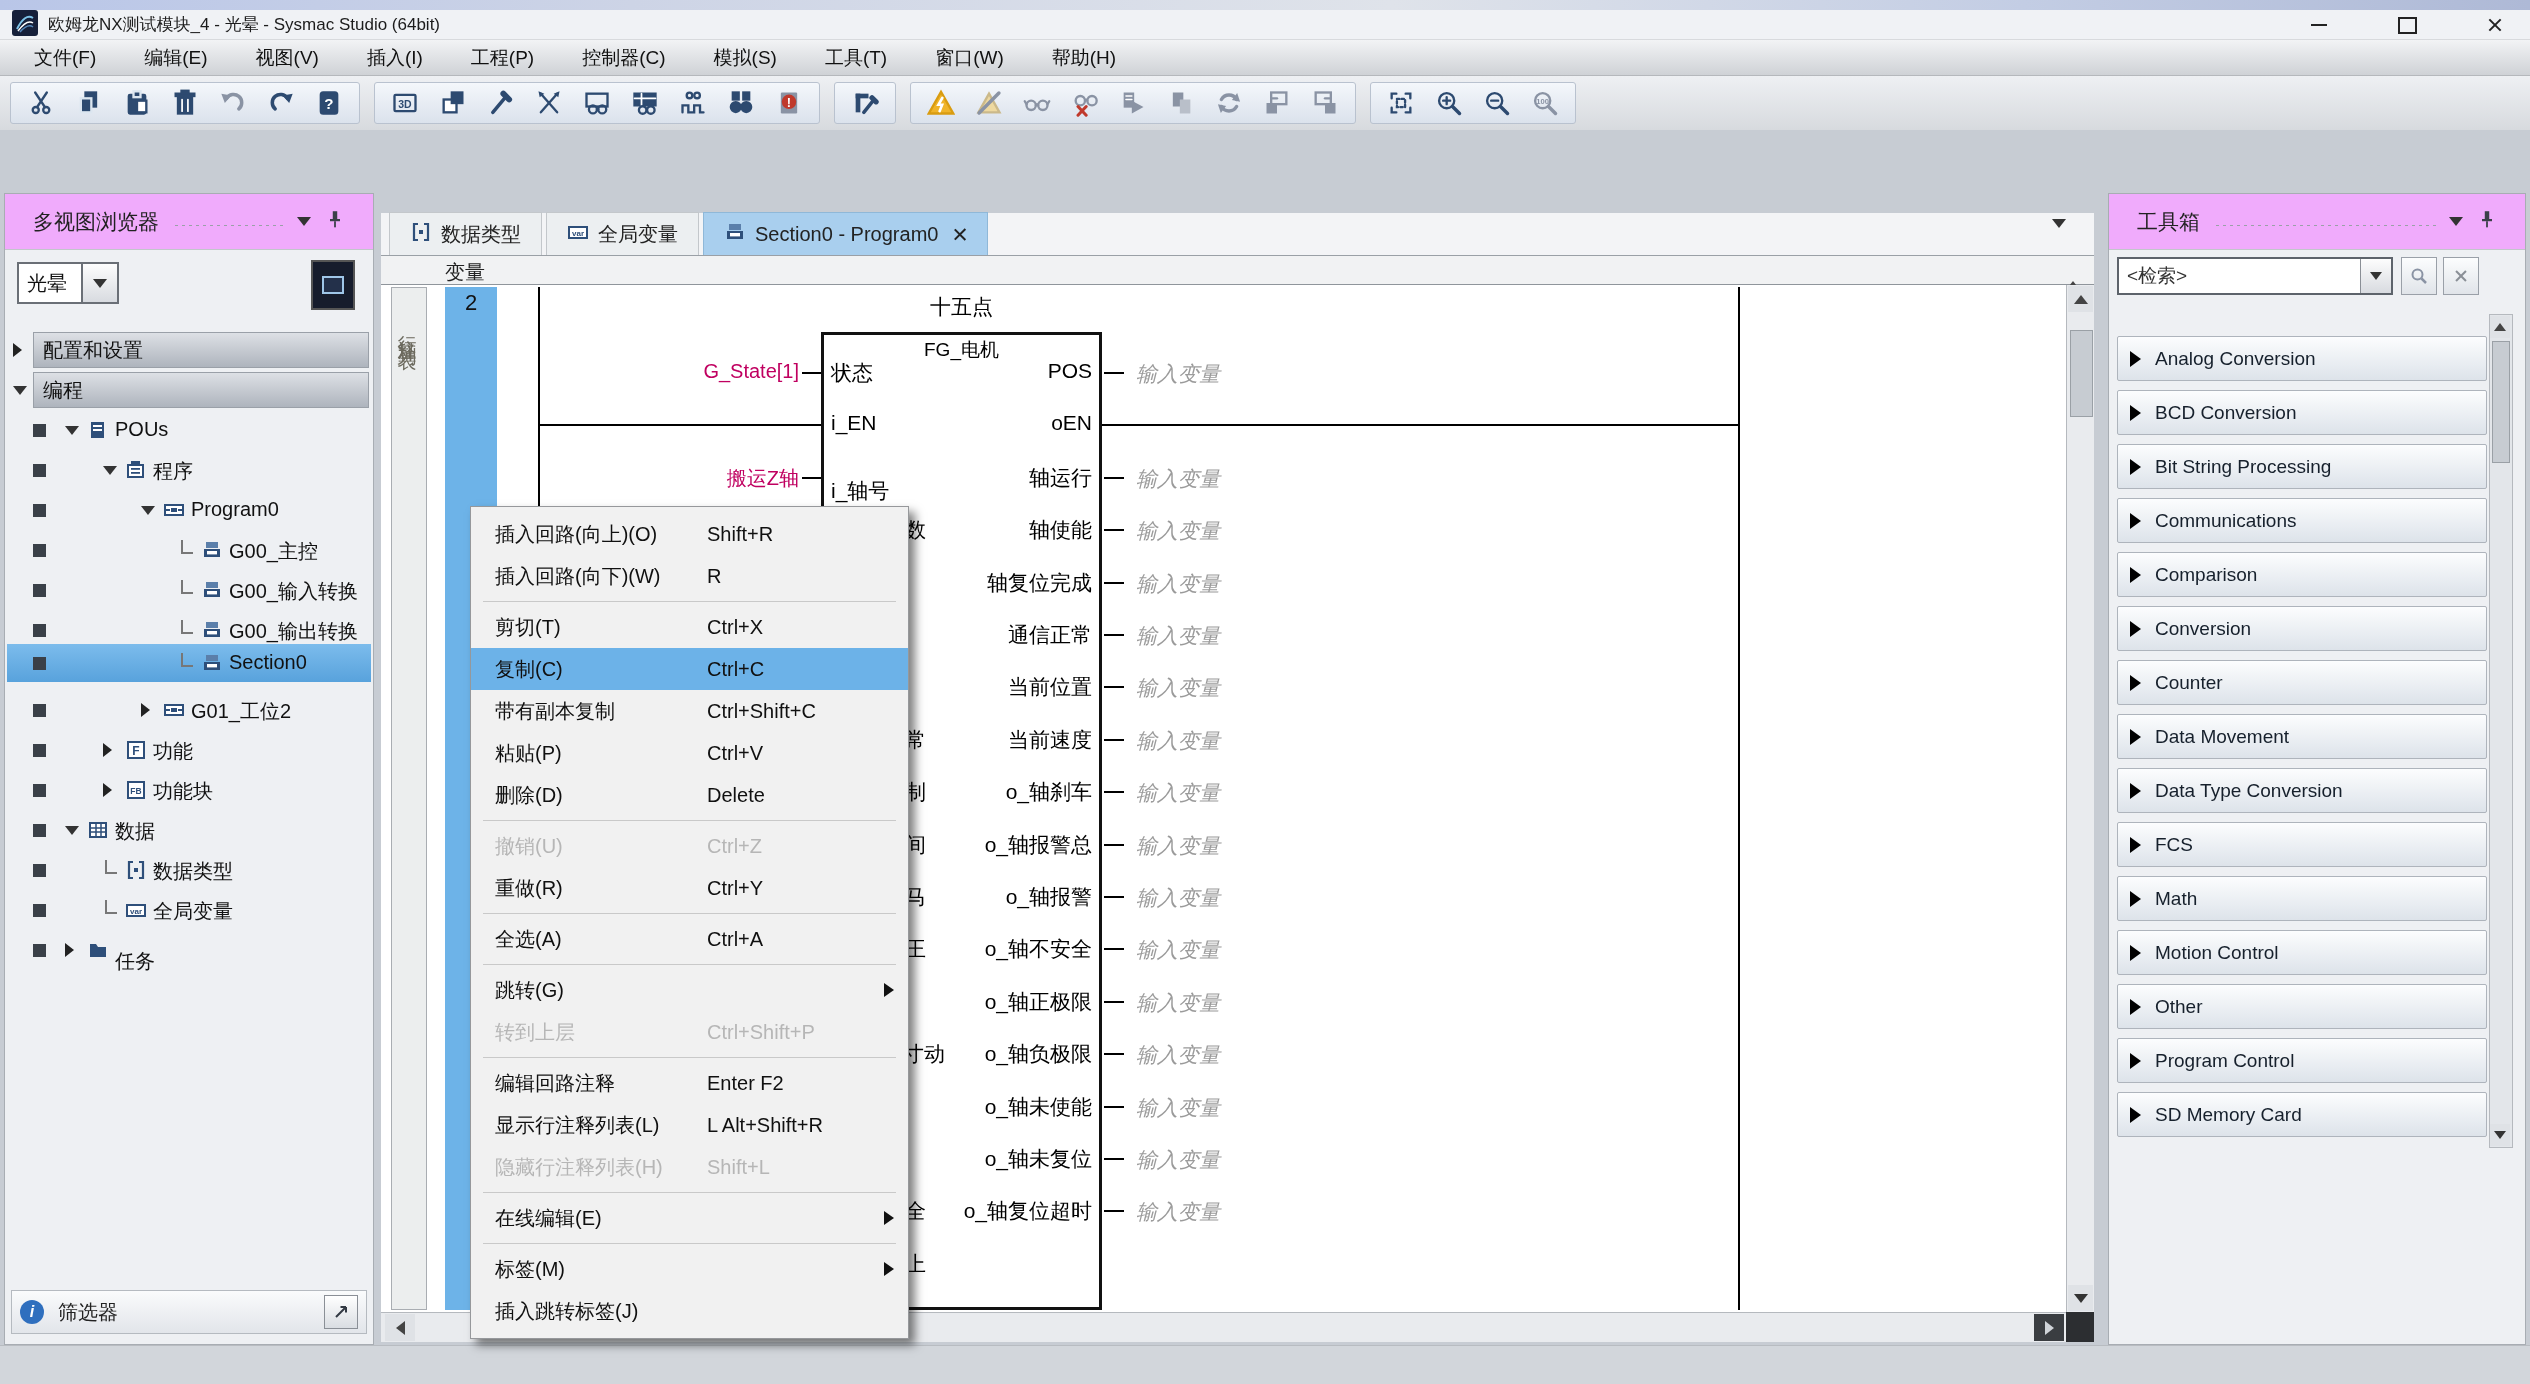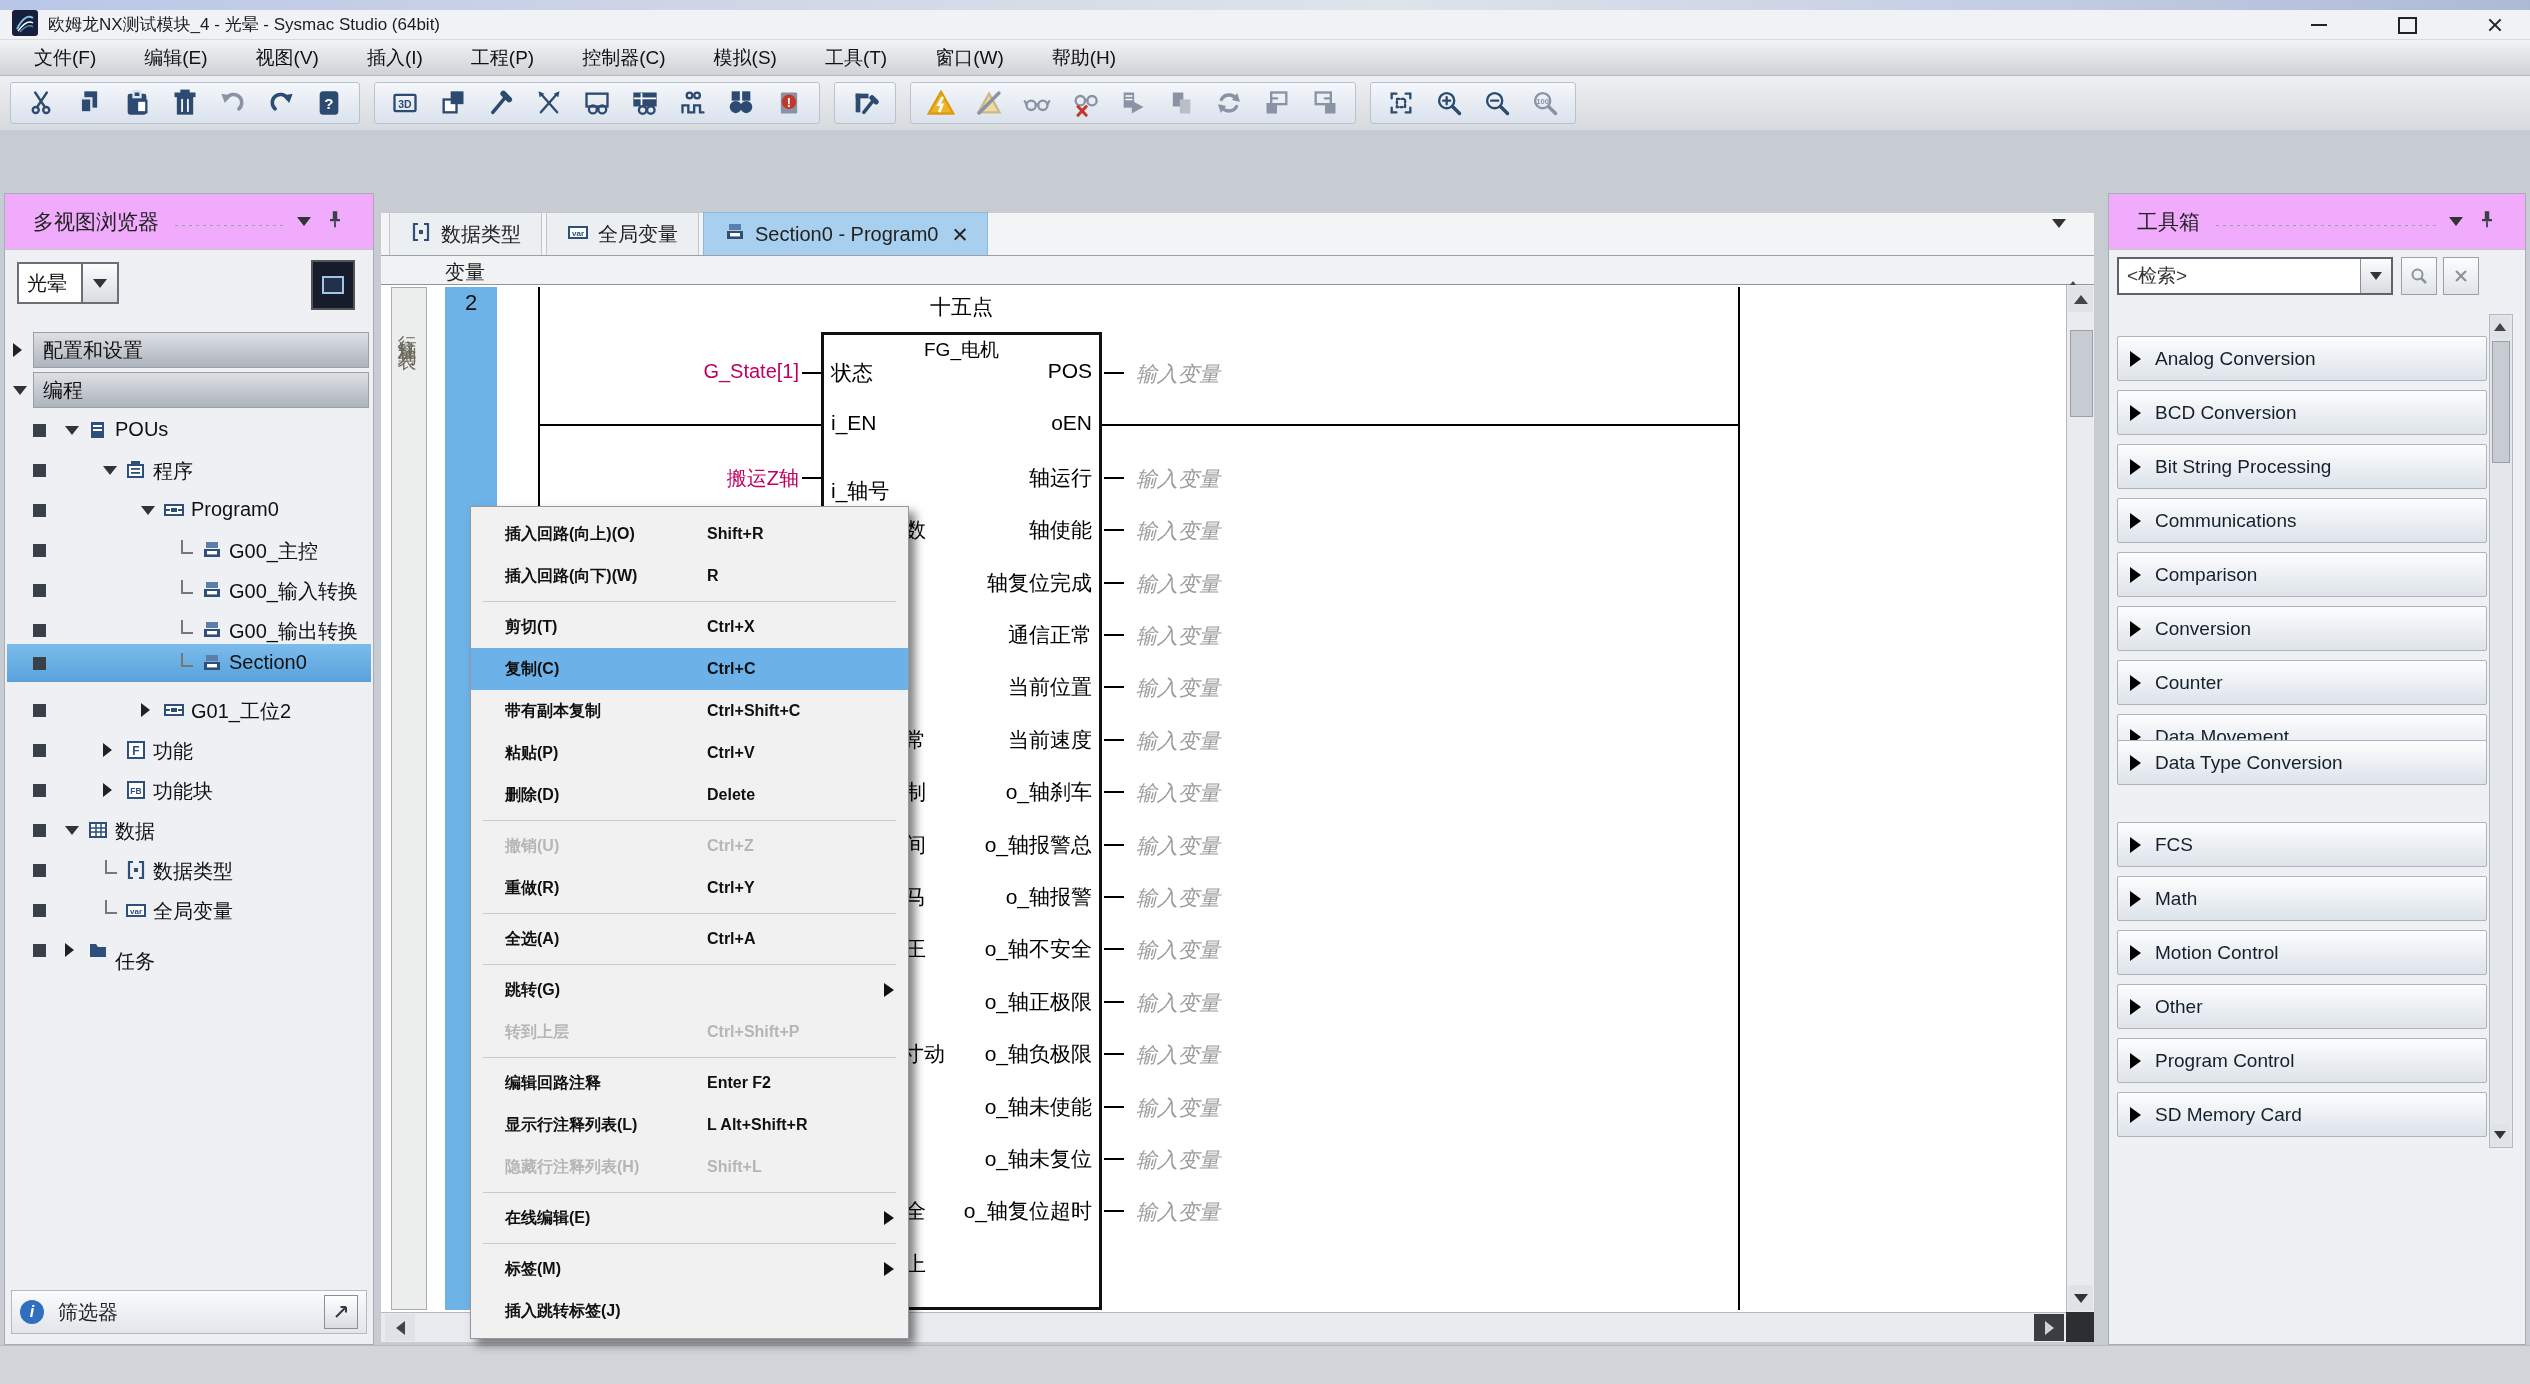--- a/index.html
+++ b/index.html
@@ -103,21 +103,21 @@
   #vscroll{left:2066px;top:285px;width:28px;height:1027px;background:#e9ebee;border-left:1px solid #b5b9be;box-sizing:border-box;}
   #vscroll .btn{position:absolute;left:1px;width:25px;height:26px;background:#dfe2e6;display:flex;align-items:center;justify-content:center;}
   #vscroll .thumb{position:absolute;left:3px;top:45px;width:21px;height:85px;background:#c7ccd2;border:1px solid #9aa0a6;}
   #hscroll{left:381px;top:1312px;width:1685px;height:30px;background:#e9ebee;border-top:1px solid #b5b9be;box-sizing:border-box;}
   #hscroll .btn{position:absolute;top:1px;width:30px;height:27px;background:#dfe2e6;display:flex;align-items:center;justify-content:center;}
   #hscroll .btn.dark{background:#3a3d41;}
   #corner{left:2066px;top:1312px;width:28px;height:30px;background:#2c2e31;}
   
   #context-menu{left:470px;top:506px;width:437px;background:#f1f1f1;border:1px solid #96989b;
     box-shadow:6px 6px 9px rgba(0,0,0,.5);padding:6px 0;z-index:60;}
-  .cm-row{position:relative;height:42px;line-height:42px;font-size:16px;color:#101010;padding-left:34px;font-weight:bold;}
+  .cm-row{position:relative;height:42px;line-height:42px;font-size:20px;color:#101010;padding-left:24px;}
   .cm-row.hl{background:#6cb2e8;}
   .cm-row.dis{color:#b6b6b6;}
   .cm-short{position:absolute;left:236px;top:0;}
   .cm-sub{position:absolute;right:14px;top:14px;width:0;height:0;
     border-top:7px solid transparent;border-bottom:7px solid transparent;border-left:10px solid #111;}
   .cm-sep{height:1px;background:#c9c9c9;margin:4px 12px;}
   
   #toolbox{left:2108px;top:193px;width:418px;height:1152px;}
   #tbx-search{position:absolute;left:8px;top:63px;width:276px;height:38px;background:#fff;border:2px solid #5d6océ;border:2px solid #5d636b;display:flex;box-sizing:border-box;}
   #tbx-search .val{flex:1;font-size:19px;line-height:34px;padding-left:8px;color:#333;}
@@ -844,21 +844,21 @@
           <span>Conversion</span>
         </div>
         <div class="tbx-row" style="top: 444px;">
           <span class="tri-right" style="border-left-color: rgb(0, 0, 0); border-top-width: 8px; border-bottom-width: 8px; border-left-width: 11px;"></span>
           <span>Counter</span>
         </div>
         <div class="tbx-row" style="top: 498px;">
           <span class="tri-right" style="border-left-color: rgb(0, 0, 0); border-top-width: 8px; border-bottom-width: 8px; border-left-width: 11px;"></span>
           <span>Data Movement</span>
         </div>
-        <div class="tbx-row" style="top: 524px;">
+        <div class="tbx-row" style="top: 552px;">
           <span class="tri-right" style="border-left-color: rgb(0, 0, 0); border-top-width: 8px; border-bottom-width: 8px; border-left-width: 11px;"></span>
           <span>Data Type Conversion</span>
         </div>
         <div class="tbx-row" style="top: 606px;">
           <span class="tri-right" style="border-left-color: rgb(0, 0, 0); border-top-width: 8px; border-bottom-width: 8px; border-left-width: 11px;"></span>
           <span>FCS</span>
         </div>
         <div class="tbx-row" style="top: 660px;">
           <span class="tri-right" style="border-left-color: rgb(0, 0, 0); border-top-width: 8px; border-bottom-width: 8px; border-left-width: 11px;"></span>
           <span>Math</span>

